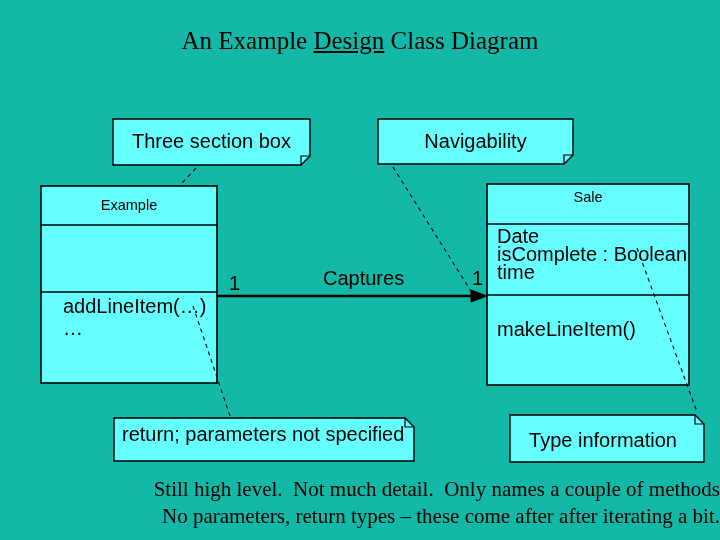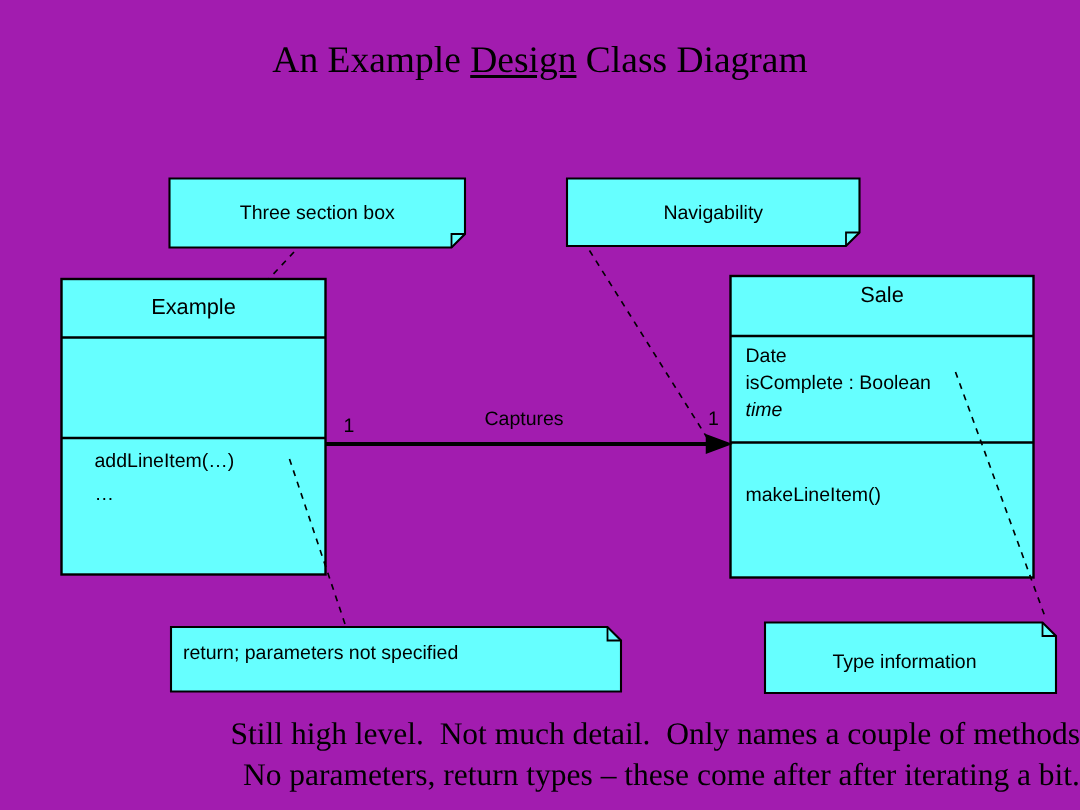--- a/index.html
+++ b/index.html
@@ -10,21 +10,21 @@
     width: 720px;
     height: 540px;
     background: #66ffff;
     font-family: "Liberation Sans", sans-serif;
     overflow: hidden;
   }
   #slide {
     position: relative;
     width: 720px;
     height: 540px;
-    background: #a21caf;
+    background: #14b8a6;
   }
 
   
   .title {
     position: absolute;
     left: 0;
     top: 27px;
     width: 720px;
     text-align: center;
     font-family: "Liberation Serif", serif;
@@ -41,21 +41,21 @@
     top: 0;
     width: 720px;
     height: 540px;
   }
 
   
   .txt {
     position: absolute;
     color: #000000;
     font-family: "Liberation Sans", sans-serif;
-    font-size: 13px;
+    font-size: 20px;
     line-height: 17px;
     white-space: pre;
   }
   .txt.center {
     text-align: center;
   }
   .classname {
     font-size: 14.5px;
     text-align: center;
   }
@@ -124,21 +124,21 @@
   <div class="txt" style="left:63px; top:298px;">addLineItem(…)</div>
 
   <div class="txt" style="left:63px; top:320px;">…</div>
 
   <div class="txt classname" style="left:487px; top:189px; width:202px;">Sale</div>
 
   <div class="txt" style="left:497px; top:228px;">Date</div>
 
   <div class="txt" style="left:497px; top:246px;">isComplete : Boolean</div>
 
-  <div class="txt" style="left:497px; top:264px;font-style:italic;">time</div>
+  <div class="txt" style="left:497px; top:264px;">time</div>
 
   <div class="txt" style="left:497px; top:321px;">makeLineItem()</div>
 
   <div class="txt" style="left:229px; top:275px;">1</div>
 
   <div class="txt" style="left:323px; top:270px;">Captures</div>
 
   <div class="txt" style="left:472px; top:270px;">1</div>
 
   <div class="caption" style="top:477px;">Still high level.  Not much detail.  Only names a couple of methods</div>

